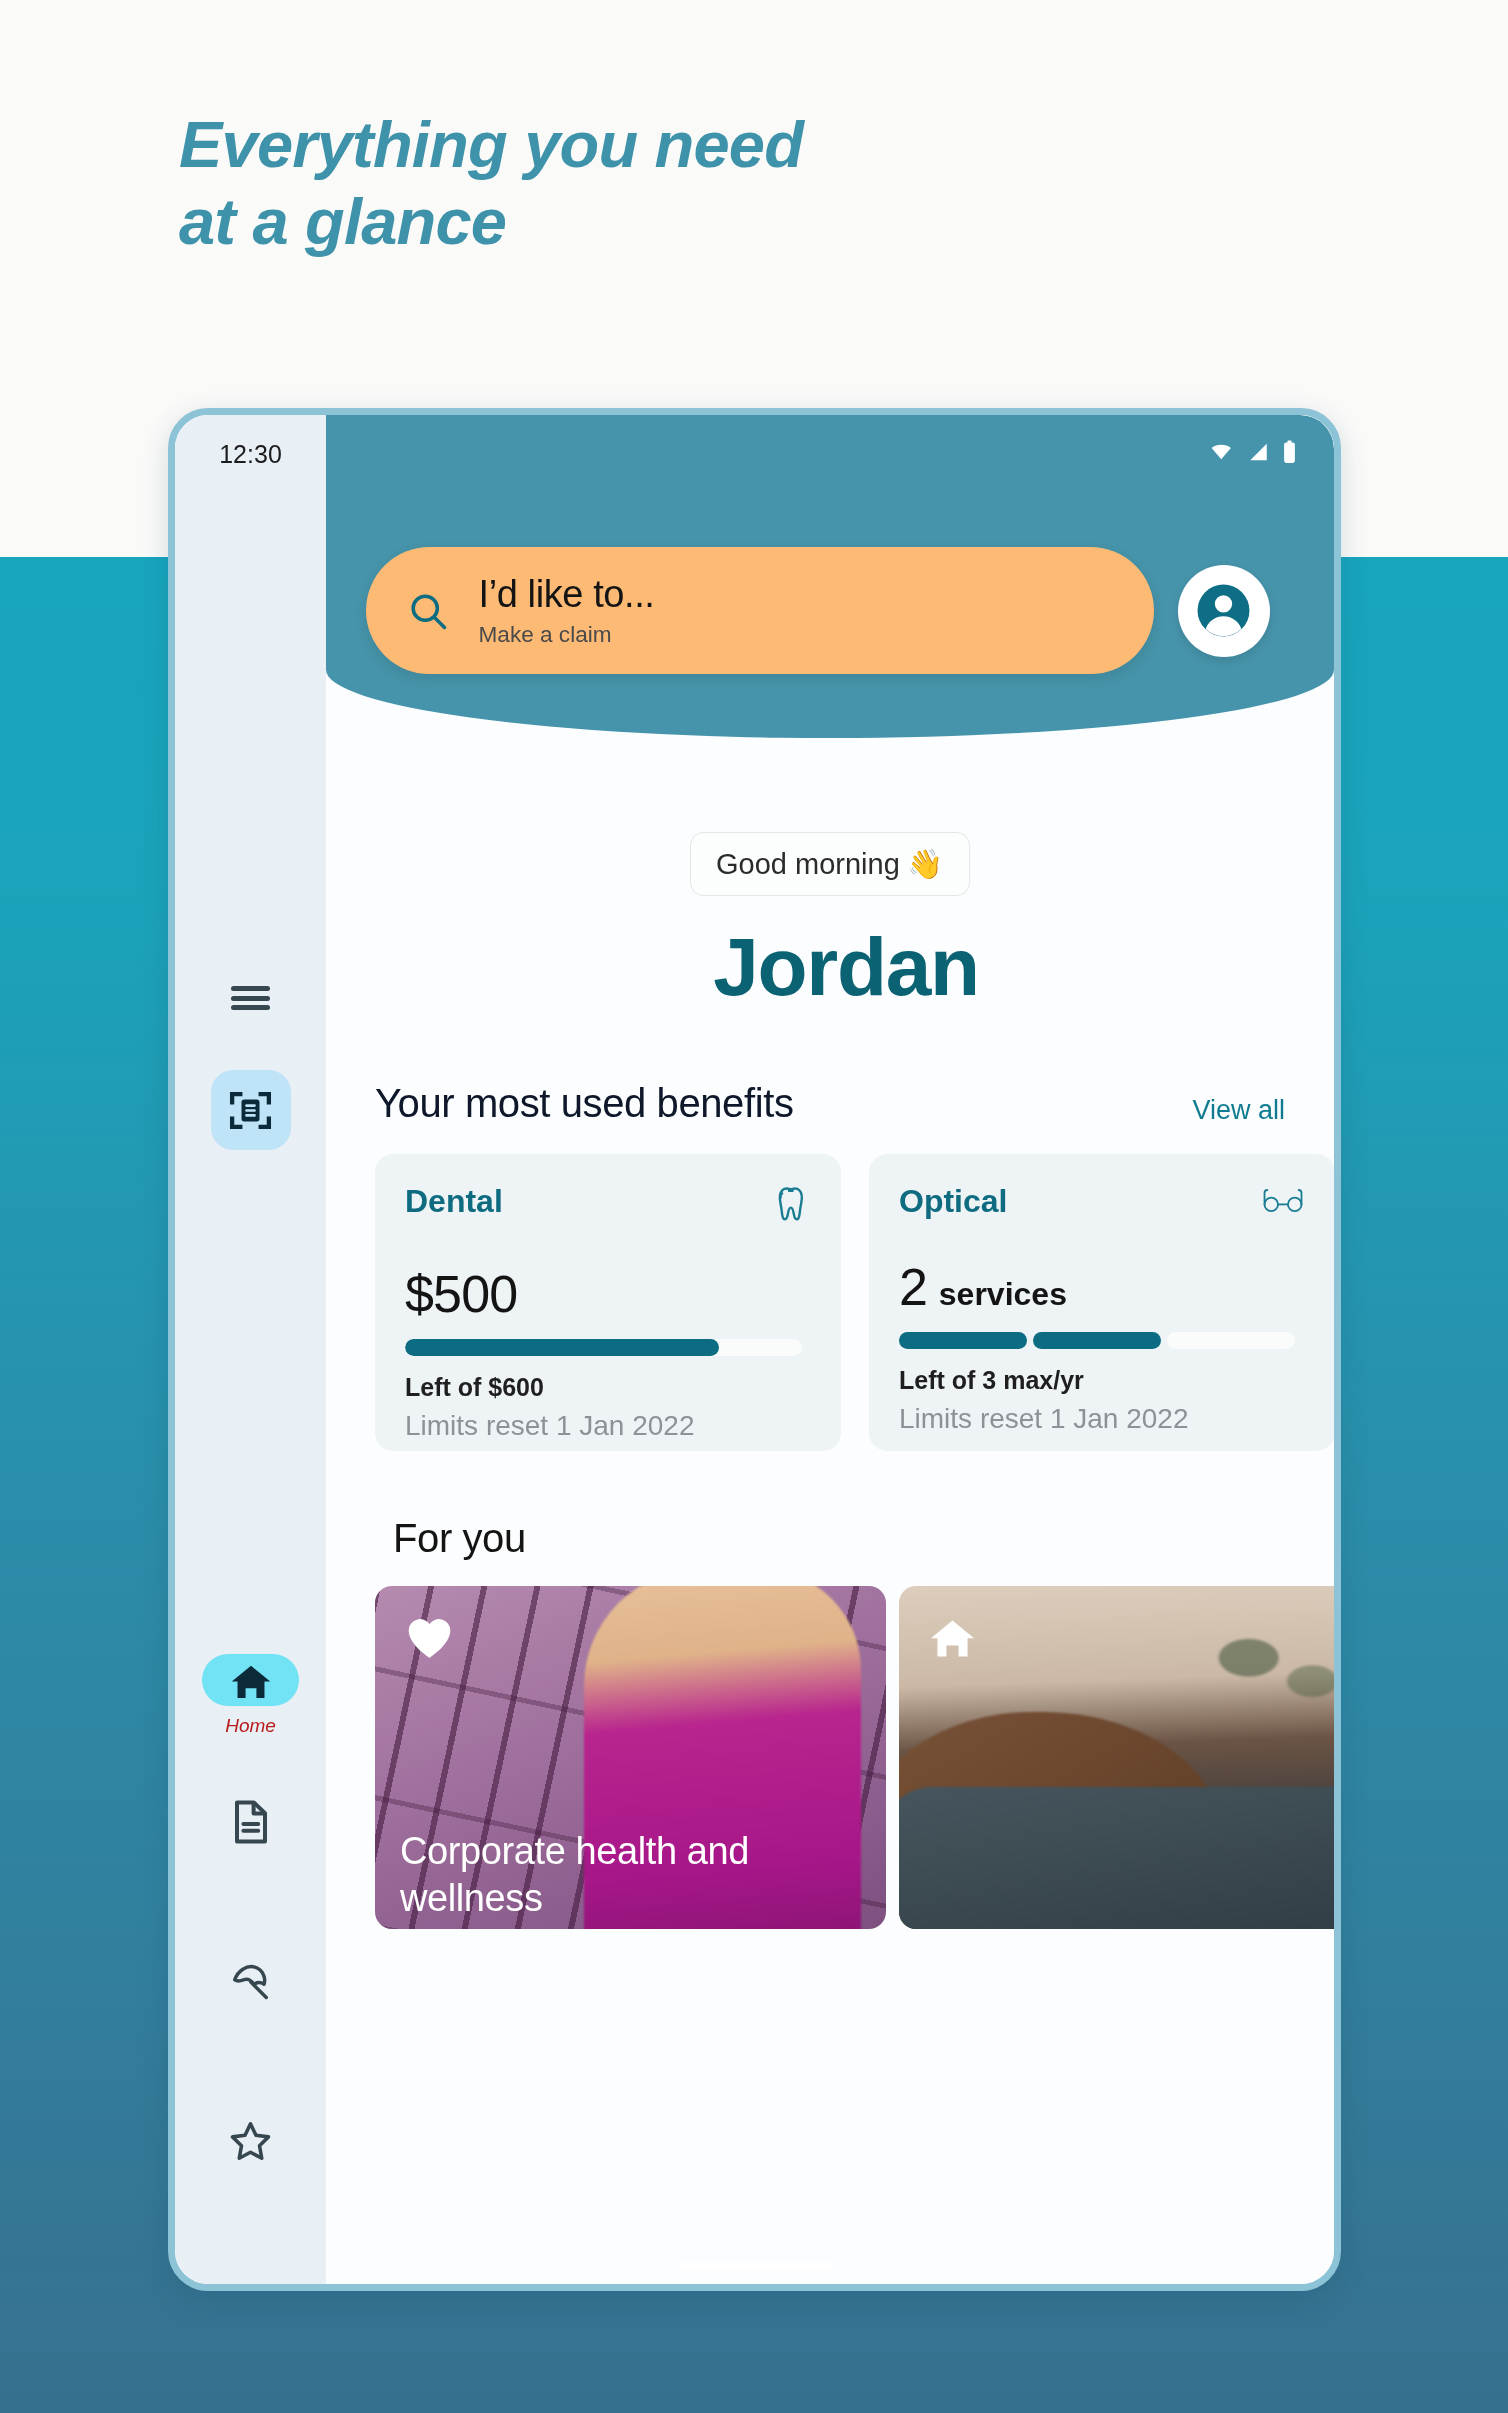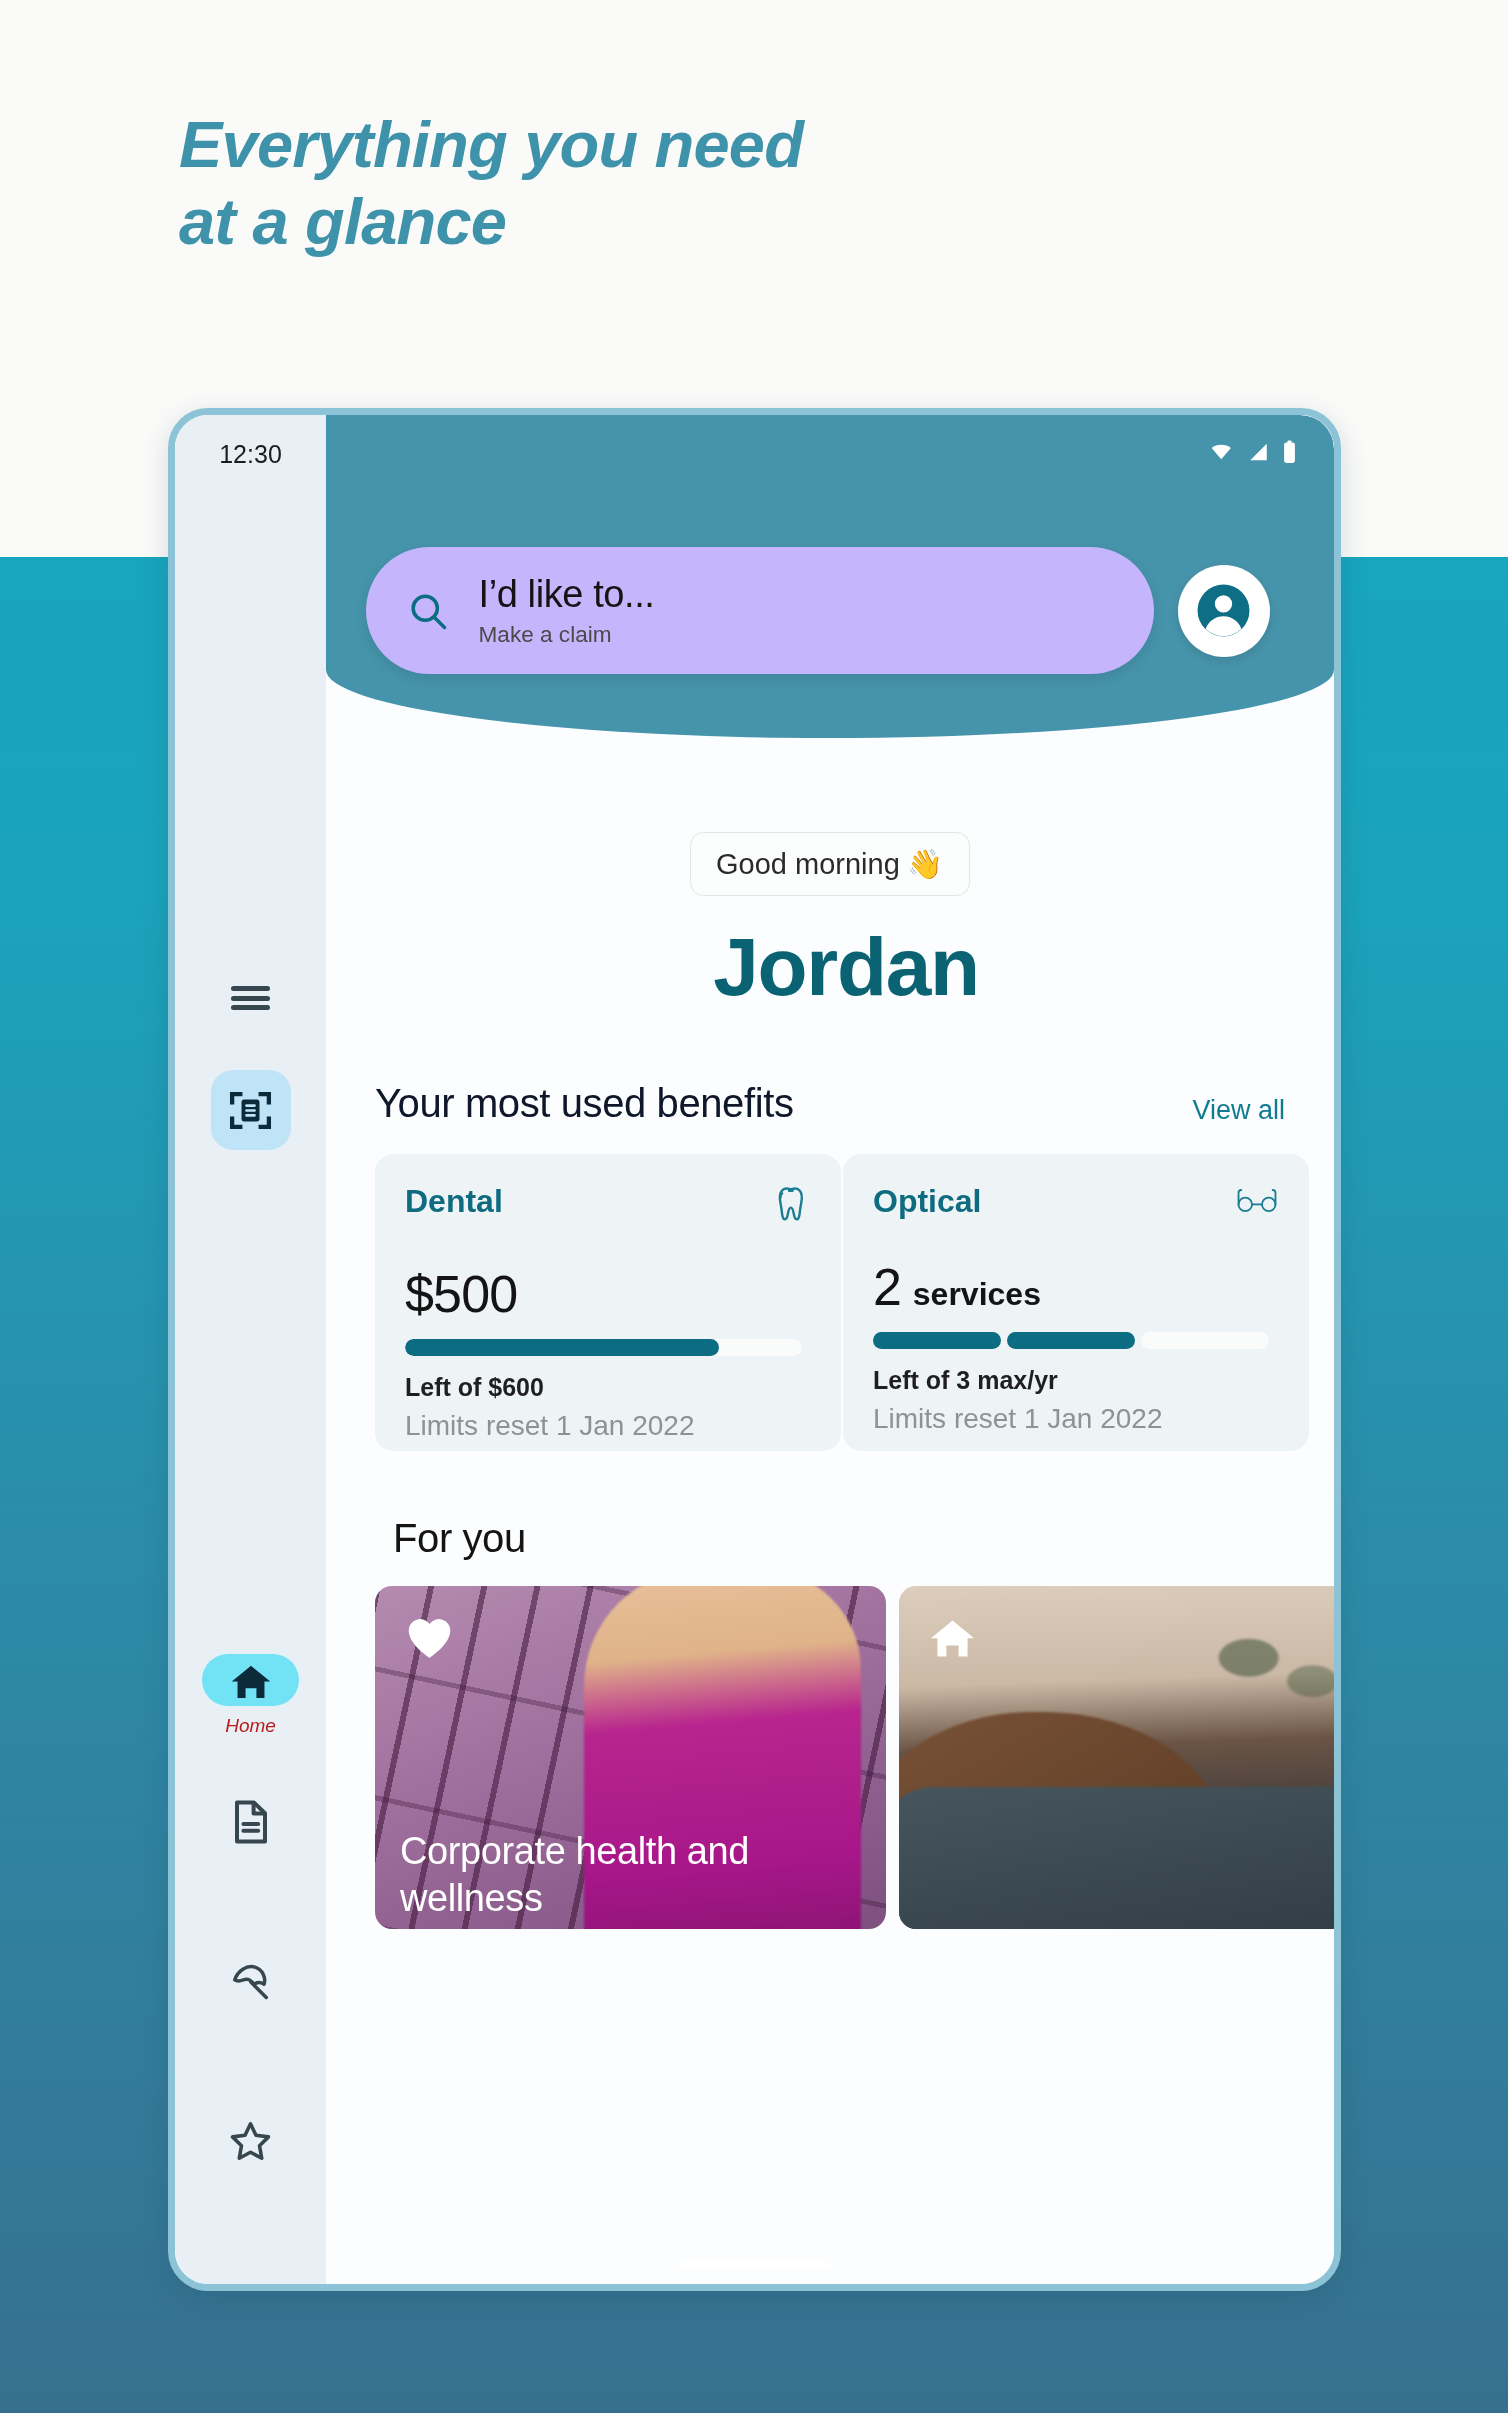--- a/index.html
+++ b/index.html
@@ -96,21 +96,21 @@
   }
 
   
   .searchwrap {
     position: absolute; left: 191px; top: 132px;
     display: flex; align-items: center; gap: 23.5px;
     z-index: 5;
   }
   .searchbox {
     width: 788px; height: 127px;
-    background: #c4b5fd; border-radius: 65px;
+    background: #fdba74; border-radius: 65px;
     display: flex; align-items: center; padding: 0 40px;
     box-shadow: 0 5px 13.4px rgba(0,0,0,.10);
   }
   .search-texts { margin-left: 28.5px; }
   .search-main { font-size: 38px; color: #141414; letter-spacing: -0.4px; }
   .search-sub  { font-size: 22.6px; color: #4A4A4A; margin-top: 5.9px; }
   .avatar {
     width: 92px; height: 92px; border-radius: 50%;
     background: #fff; display:flex; align-items:center; justify-content:center;
     box-shadow: 0 3.4px 10px rgba(0,0,0,.12);
@@ -137,21 +137,21 @@
   }
 
   .section-head {
     display: flex; align-items: flex-end; justify-content: space-between;
     padding: 0 49px; margin-top: 67px;
   }
   .section-title { font-size: 40px; color: #0f172a; letter-spacing: -0.4px; }
   .view-all { font-size: 27px; color: #0E7B91; }
 
   .cards-row {
-    display: flex; gap: 2px; padding: 0 0 0 49px; margin-top: 28.5px;
+    display: flex; gap: 28px; padding: 0 0 0 49px; margin-top: 28.5px;
   }
   .bcard {
     flex: 0 0 auto;
     width: 466px; height: 297px;
     background: #EEF3F5; border-radius: 18.4px;
     padding: 28.5px 30px 0 30px;
     position: relative;
   }
   .bcard-top { display:flex; align-items: flex-start; justify-content: space-between; }
   .bcard-title { font-size: 32px; font-weight: bold; color: #0F6C80; }

